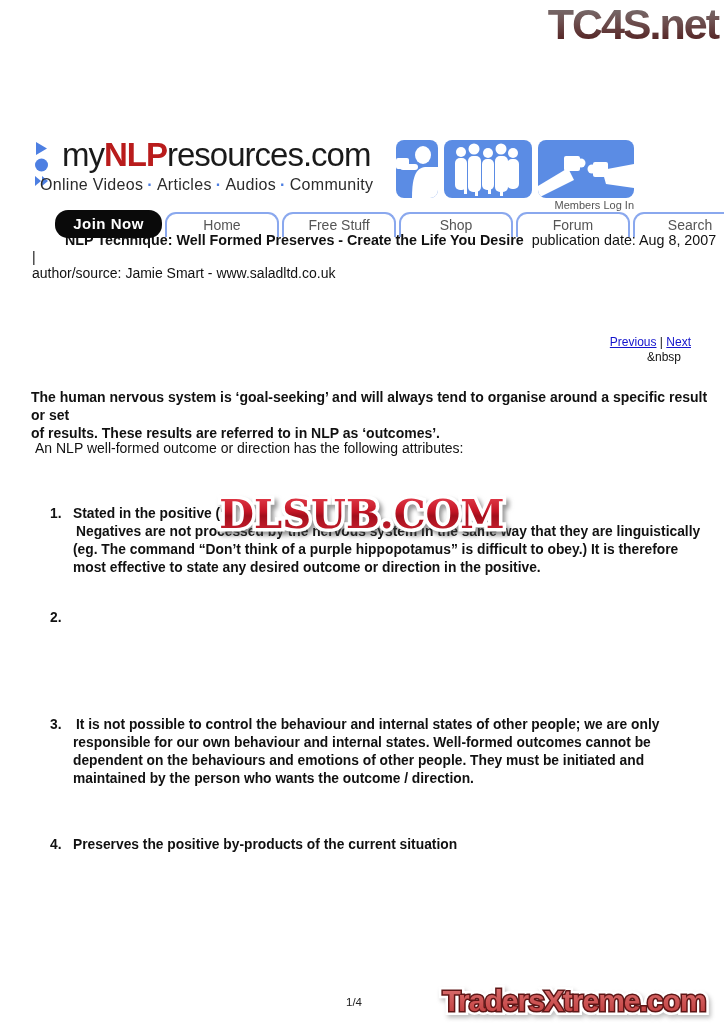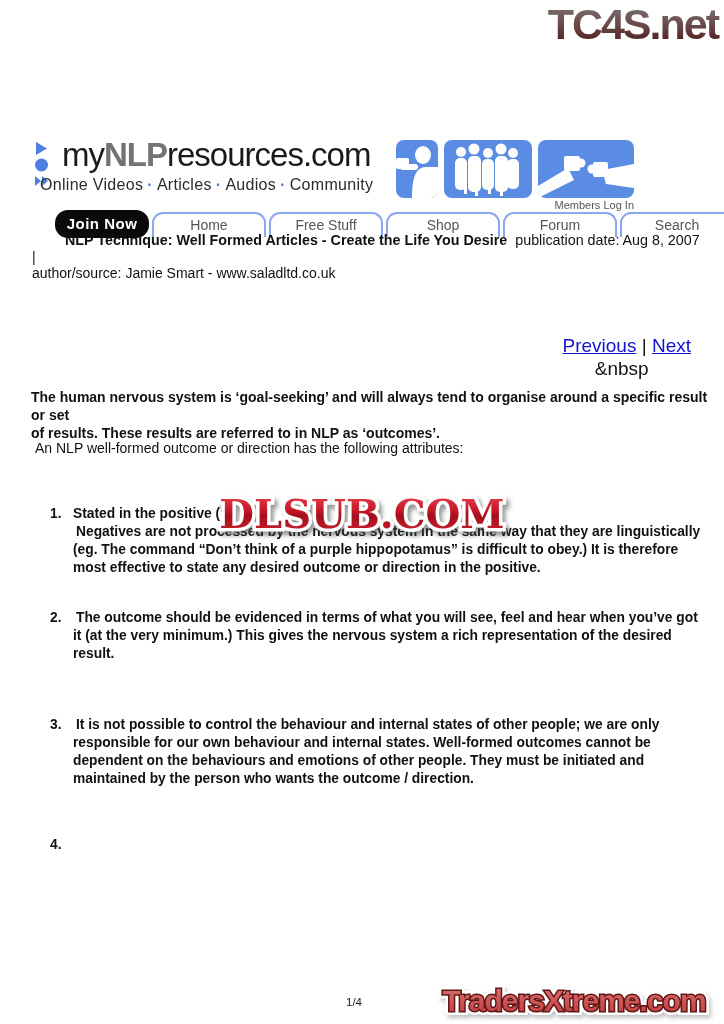--- a/index.html
+++ b/index.html
@@ -8,48 +8,48 @@
     font-family:"Liberation Sans",sans-serif;color:#111;overflow:hidden;
   }
   .pre{white-space:pre-line;font-weight:bold;}
 
   
   .tc4s-svg{position:absolute;top:0px;right:2px;}
 
   
   .logo-icon{position:absolute;left:33px;top:141px;}
   .brand{position:absolute;left:62px;top:136px;font-size:33px;letter-spacing:-1px;color:#1a1a1a;}
-  .brand .nlp{color:#737373;font-weight:bold;}
+  .brand .nlp{color:#b91c1c;font-weight:bold;}
   .tagline{position:absolute;left:40px;top:176px;font-size:16px;color:#2b2b2b;letter-spacing:.3px;}
   .tagline .sep{color:#4d7fe2;font-weight:bold;padding:0 4px;}
 
   
   .photos{position:absolute;left:396px;top:140px;display:flex;gap:6px;}
   .photo{background:#5b8ce4;border-radius:8px;height:58px;overflow:hidden;}
   .photo svg{display:block;}
   .members{position:absolute;left:544px;top:199px;width:90px;text-align:right;
     font-size:11px;color:#555;}
 
   
   .tabs{position:absolute;left:55px;top:210px;display:flex;gap:3px;align-items:flex-start;}
   .tab{box-sizing:border-box;text-align:center;cursor:pointer;}
-  .tab.join{width:94px;height:28px;line-height:28px;background:#0a0a0a;color:#fff;
+  .tab.join{width:107px;height:28px;line-height:28px;background:#0a0a0a;color:#fff;
     font-weight:bold;font-size:15px;border-radius:13px;letter-spacing:.5px;z-index:3;}
   .tab.plain{width:114px;height:25px;line-height:23px;margin-top:2px;background:#fff;color:#555;
     font-size:14px;border:2.5px solid #8aa8ee;border-bottom:none;border-radius:11px 11px 0 0;}
 
   
   .title-line{position:absolute;left:65px;top:232px;font-size:14.3px;white-space:nowrap;z-index:1;}
   .title-line .t{font-weight:bold;}
   .title-line .p{margin-left:8px;}
   .pipe{position:absolute;left:32px;top:249px;font-size:14px;}
   .author{position:absolute;left:32px;top:265px;font-size:14px;text-align:center;}
 
   
-  .pagination{position:absolute;right:33px;top:335px;font-size:19px;text-align:center;}
+  .pagination{position:absolute;right:33px;top:335px;font-size:12px;text-align:right;}
   .pagination a{color:#1414cc;text-decoration:underline;cursor:pointer;}
   .pagination .nbsp{display:block;margin-top:1px;margin-right:10px;color:#111;}
 
   
   .intro1{position:absolute;left:31px;top:388px;width:680px;font-size:14px;line-height:18px;}
   .intro2{position:absolute;left:31px;top:440px;width:680px;font-size:14px;text-indent:4px;}
 
   .list-item{position:absolute;left:50px;width:660px;display:flex;}
   .list-item .num{width:18px;font-weight:bold;font-size:13.8px;line-height:18px;flex:0 0 18px;}
   .list-item .txt{margin-left:5px;width:637px;font-weight:bold;font-size:13.8px;line-height:18px;}
@@ -140,21 +140,21 @@
 
 <div class="tabs">
   <div class="tab join">Join Now</div>
   <div class="tab plain">Home</div>
   <div class="tab plain">Free Stuff</div>
   <div class="tab plain">Shop</div>
   <div class="tab plain">Forum</div>
   <div class="tab plain">Search</div>
 </div>
 
-<div class="title-line"><span class="t">NLP Technique: Well Formed Articles - Create the Life You Desire</span><span class="p">publication date: Aug 8, 2007</span></div>
+<div class="title-line"><span class="t">NLP Technique: Well Formed Preserves - Create the Life You Desire</span><span class="p">publication date: Aug 8, 2007</span></div>
 <div class="pipe">|</div>
 <div class="author">author/source: Jamie Smart - www.saladltd.co.uk</div>
 
 <div class="pagination">
   <a>Previous</a><span style="white-space:pre;"> | </span><a>Next</a>
   <span class="nbsp">&amp;nbsp</span>
 </div>
 
 <div class="intro1 pre">The human nervous system is ‘goal-seeking’ and will always tend to organise around a specific result or set
 of results. These results are referred to in NLP as ‘outcomes’.</div>
@@ -165,37 +165,35 @@
   <div class="txt">
     <span class="head">Stated in the positive (“</span>
     <span class="bodytext pre">Negatives are not processed by the nervous system in the same way that they are linguistically
 (eg. The command “Don’t think of a purple hippopotamus” is difficult to obey.)  It is therefore
 most effective to state any desired outcome or direction in the positive.</span>
   </div>
 </div>
 <div class="list-item li-2">
   <span class="num">2.</span>
   <div class="txt">
-    <span class="bodytext pre">The outcome should be evidenced in terms of what you will see, feel and hear when you’ve got
-it (at the very minimum.)  This gives the nervous system a rich representation of the desired
-result.</span>
   </div>
 </div>
 <div class="list-item li-3">
   <span class="num">3.</span>
   <div class="txt">
     <span class="bodytext pre">It is not possible to control the behaviour and internal states of other people; we are only
 responsible for our own behaviour and internal states.  Well-formed outcomes cannot be
 dependent on the behaviours and emotions of other people.  They must be initiated and
 maintained by the person who wants the outcome / direction.</span>
   </div>
 </div>
 <div class="list-item li-4">
   <span class="num">4.</span>
   <div class="txt">
+    <span class="head">Preserves the positive by-products of the current situation</span>
   </div>
 </div>
 
 <svg class="dlsub-svg" width="292" height="56">
   <defs>
     <linearGradient id="dlgrad" x1="0" y1="0" x2="0" y2="1">
       <stop offset="0%" stop-color="#ee4a58"></stop>
       <stop offset="45%" stop-color="#c51626"></stop>
       <stop offset="55%" stop-color="#a30f1c"></stop>
       <stop offset="100%" stop-color="#d42534"></stop>

